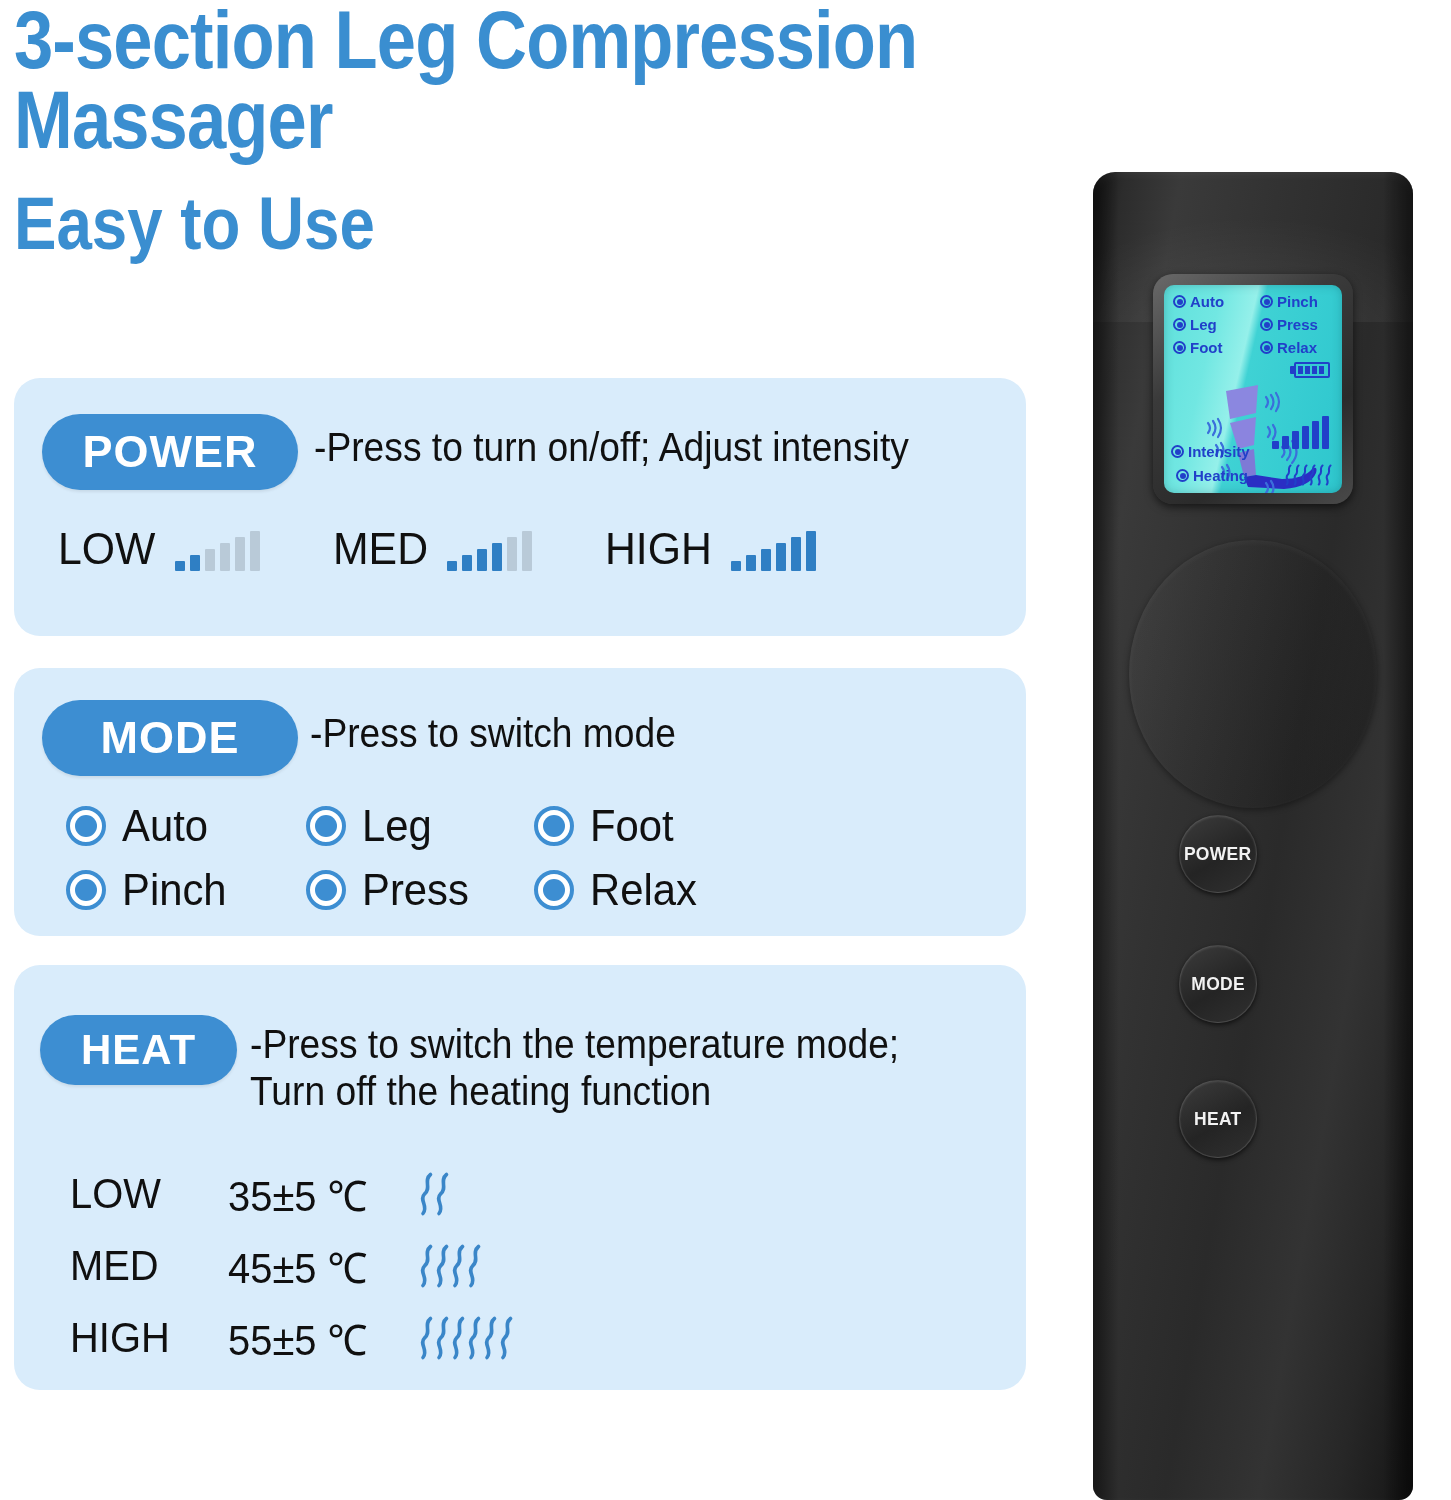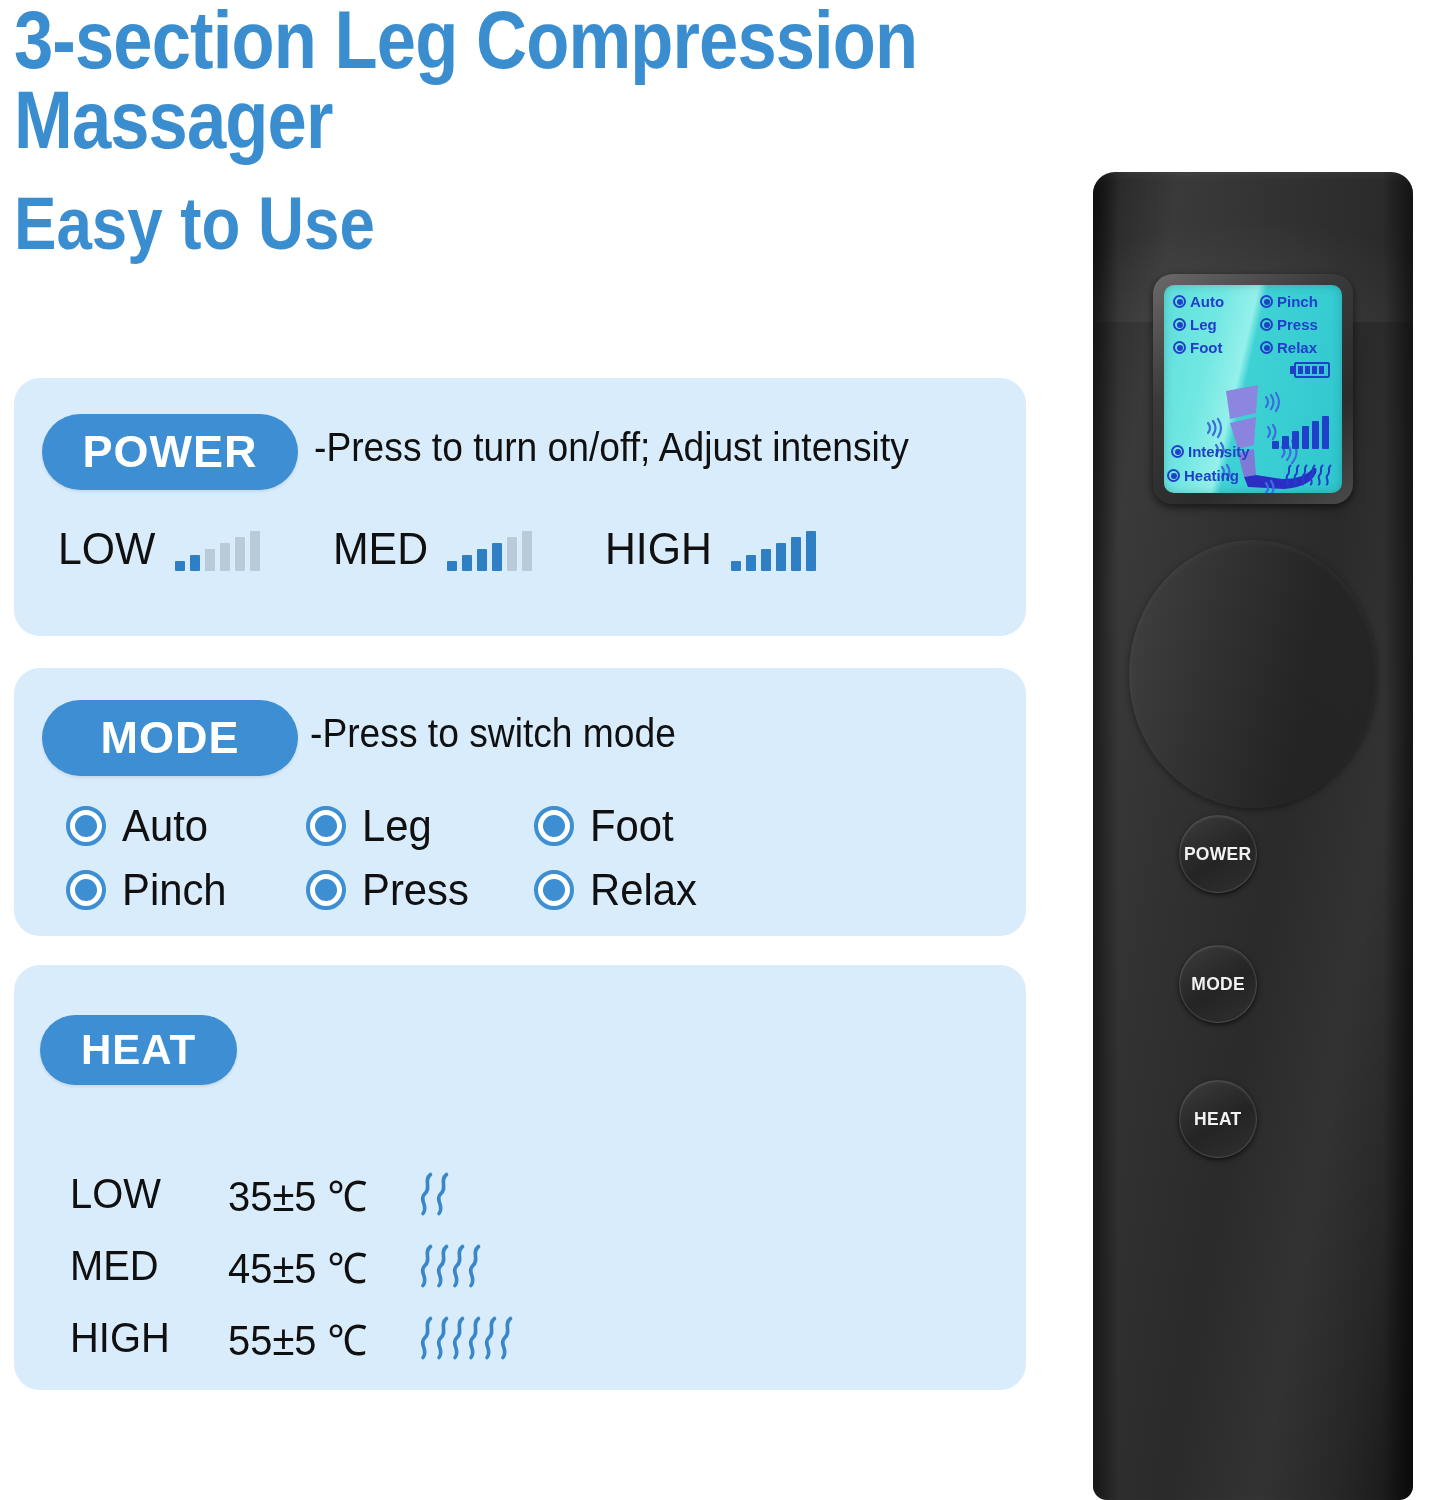--- a/index.html
+++ b/index.html
@@ -313,20 +313,24 @@
           <i></i>
         </span>
         <span class="mode-label">Relax</span>
       </div>
     </div>
 </div>
 
 <div class="panel" id="panel-heat">
   <div id="heat-head">
     <div class="pill pill-heat">HEAT</div>
+  </div>
+  <div id="heat-desc">
+    <div class="desc">-Press to switch the temperature mode;</div>
+    <div class="desc">Turn off the heating function</div>
   </div>
   <div id="heat-table">
       <div class="heat-row">
         <div class="h-level">LOW</div>
         <div class="h-temp">35±5 ℃</div>
         <div class="waves">
           <svg width="15" height="46" viewBox="0 0 10 30">
             <path d="M7,2 C2,6 8,11 3,15 C-1,19 6,23 2,28" fill="none" stroke="#3a86c8" stroke-width="2.4" stroke-linecap="round"></path>
           </svg>
           <svg width="15" height="46" viewBox="0 0 10 30">
@@ -461,21 +465,21 @@
             <path d="M85,98 q5,7 0,14"></path>
         </g>
       </svg>
 
       <div class="lcd-row" style="left:7px; bottom:34px;">
         <span class="lcd-radio">
             <i></i>
           </span>
         <span class="lcd-txt">Intensity</span>
       </div>
-      <div class="lcd-row" style="left:3px; bottom:10px;">
+      <div class="lcd-row" style="left:12px; bottom:10px;">
         <span class="lcd-radio">
             <i></i>
           </span>
         <span class="lcd-txt">Heating</span>
       </div>
 
       <div id="lcd-intensity-bars">
           <b style="height: 8px;"></b>
           <b style="height: 13px;"></b>
           <b style="height: 18px;"></b>

